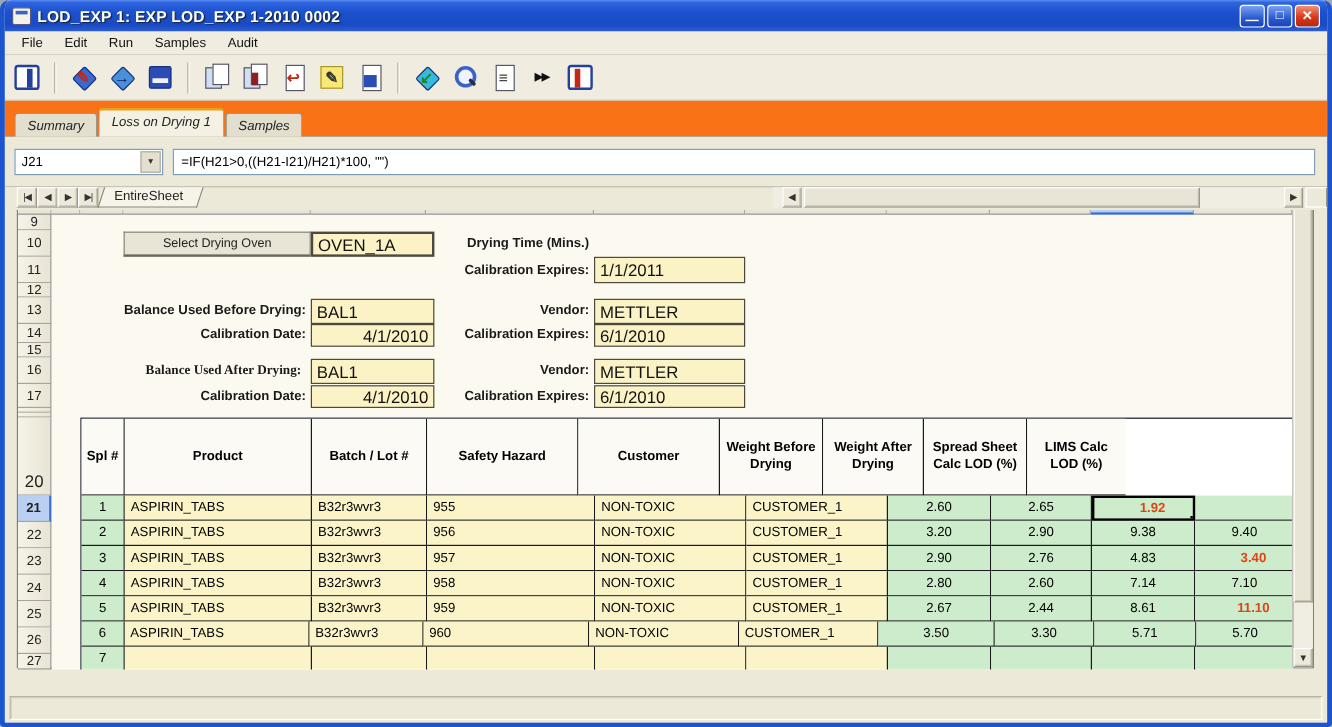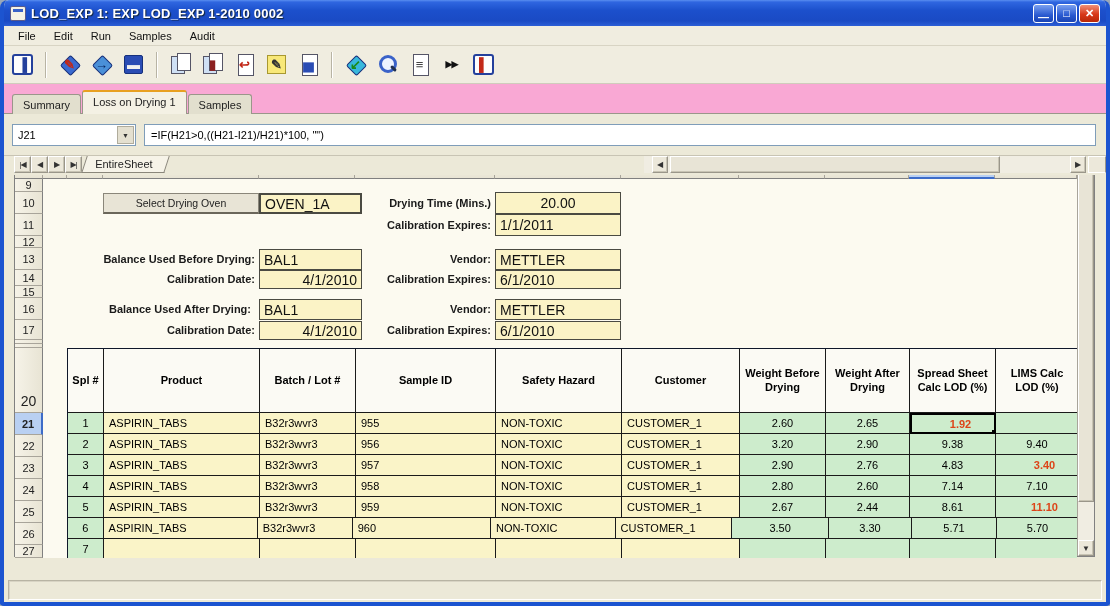--- a/index.html
+++ b/index.html
@@ -27,21 +27,21 @@
   .ic-diamond::before { content:""; position:absolute; left:6px; top:6px; width:13px; height:13px; background:var(--bc,#3a6ad0); transform:rotate(45deg); border-radius:2px; border:1px solid #16307c; }
   .ic-square::before { content:""; position:absolute; inset:3px; background:var(--bc,#2a4cb4); border-radius:2px; border:1px solid #16307c; }
   .ic-page::before { content:""; position:absolute; left:6px; top:2px; width:14px; height:20px; background:#fff; border:1px solid #556; }
   .ic-pages::before { content:""; position:absolute; left:3px; top:4px; width:12px; height:16px; background:#cfe0f4; border:1px solid #556; }
   .ic-pages::after { content:""; position:absolute; left:9px; top:1px; width:12px; height:16px; background:#fff; border:1px solid #556; }
   .ic-note::before { content:""; position:absolute; inset:3px; background:#f8e878; border:1px solid #a89830; }
   .ic-magnifier::before { content:""; position:absolute; left:4px; top:3px; width:12px; height:12px; border:3px solid #3a62c8; border-radius:50%; background:#eef4ff; }
   .ic-magnifier::after { content:""; position:absolute; left:15px; top:15px; width:7px; height:3px; background:#203050; transform:rotate(45deg); border-radius:2px; }
 
   
-  .tabrow { height:30px; position:relative; background:#f9a8d4; padding:6px 8px 0 8px; display:flex; align-items:flex-end; border-bottom:1px solid #9a968a; }
+  .tabrow { height:30px; position:relative; background:#f97316; padding:6px 8px 0 8px; display:flex; align-items:flex-end; border-bottom:1px solid #9a968a;font-style:italic; }
   .tab { font-size:11px; padding:4px 10px 3px 10px; border:1px solid #9a968a; border-bottom:none; border-radius:3px 3px 0 0; background:#e2dfce; color:#222; margin-right:1px; position:relative; top:1px; height:20px; }
   .tab.active { background:#f4f1e4; height:24px; font-weight:normal; z-index:2; border-top:2px solid #e8a020; }
 
   
   .formulabar { height:42px; background:#ece9d8; position:relative; border-bottom:1px solid #c8c4b4; }
   .cellref { position:absolute; left:8px; top:10px; width:124px; height:22px; background:#fff; border:1px solid #7f9db9; display:flex; align-items:center; font-size:11px; padding-left:5px; }
   .cellref .val { flex:1; }
   .cellref .dd { width:17px; height:18px; background:#e4e0d0; border:1px solid #b0ac9c; display:flex; align-items:center; justify-content:center; font-size:7px; color:#333; margin-right:1px; }
   .formulabox { position:absolute; left:140px; top:10px; right:10px; height:22px; background:#fff; border:1px solid #7f9db9; font-size:11px; display:flex; align-items:center; padding-left:6px; white-space:nowrap; overflow:hidden; }
 
@@ -218,48 +218,46 @@
         <div class="rowhdr" style="height: 22px; font-size: 11px;">25</div>
         <div class="rowhdr" style="height: 22px; font-size: 11px;">26</div>
         <div class="rowhdr" style="height: 13px; font-size: 11px;">27</div>
       </div>
 
     <div class="body" id="sheetbody">
 
       <div class="formbtn" style="left:60px;top:14px;width:156px;height:21px;">Select Drying Oven</div>
       <div class="ffield" style="left:216px;top:14px;width:103px;height:21px;border-width:2px;">OVEN_1A</div>
       <div class="flabel" style="left:318px;top:18px;width:130px;">Drying Time (Mins.)</div>
-      <div class="ffield ctr" style="left:452px;top:13px;width:126px;height:22px;">20.00</div>
       <div class="flabel" style="left:318px;top:40px;width:130px;">Calibration Expires:</div>
       <div class="ffield" style="left:452px;top:35px;width:126px;height:22px;">1/1/2011</div>
 
       <div class="flabel" style="left:24px;top:74px;width:188px;">Balance Used Before Drying:</div>
       <div class="ffield" style="left:216px;top:70px;width:103px;height:21px;">BAL1</div>
       <div class="flabel" style="left:340px;top:74px;width:108px;">Vendor:</div>
       <div class="ffield" style="left:452px;top:70px;width:126px;height:21px;">METTLER</div>
       <div class="flabel" style="left:60px;top:94px;width:152px;">Calibration Date:</div>
       <div class="ffield rgt" style="left:216px;top:91px;width:103px;height:19px;">4/1/2010</div>
       <div class="flabel" style="left:318px;top:94px;width:130px;">Calibration Expires:</div>
       <div class="ffield" style="left:452px;top:91px;width:126px;height:19px;">6/1/2010</div>
 
-      <div class="flabel" style="left:20px;top:124px;width:188px;">Balance Used After Drying:</div>
+      <div class="flabel" style="left:20px;top:124px;width:188px;font-family:Liberation Serif, serif;">Balance Used After Drying:</div>
       <div class="ffield" style="left:216px;top:120px;width:103px;height:21px;">BAL1</div>
       <div class="flabel" style="left:340px;top:124px;width:108px;">Vendor:</div>
       <div class="ffield" style="left:452px;top:120px;width:126px;height:21px;">METTLER</div>
       <div class="flabel" style="left:60px;top:145px;width:152px;">Calibration Date:</div>
       <div class="ffield rgt" style="left:216px;top:142px;width:103px;height:19px;">4/1/2010</div>
       <div class="flabel" style="left:318px;top:145px;width:130px;">Calibration Expires:</div>
       <div class="ffield" style="left:452px;top:142px;width:126px;height:19px;">6/1/2010</div>
 
       <div class="dtable" id="dtable">
           <div class="trow">
             <div class="tcell hcell" style="width: 36px;">Spl #</div>
             <div class="tcell hcell" style="width: 156px;">Product</div>
             <div class="tcell hcell" style="width: 96px;">Batch / Lot #</div>
-            <div class="tcell hcell" style="width: 140px;">Sample ID</div>
             <div class="tcell hcell" style="width: 126px;">Safety Hazard</div>
             <div class="tcell hcell" style="width: 118px;">Customer</div>
             <div class="tcell hcell" style="width: 86px;">Weight Before Drying</div>
             <div class="tcell hcell" style="width: 84px;">Weight After Drying</div>
             <div class="tcell hcell" style="width: 86px;">Spread Sheet Calc LOD (%)</div>
             <div class="tcell hcell" style="width: 82px;">LIMS Calc LOD (%)</div>
           </div>
           <div class="trow">
             <div class="tcell dcell c-spl" style="width: 36px;">1</div>
             <div class="tcell dcell c-text" style="width: 156px;">ASPIRIN_TABS</div>

